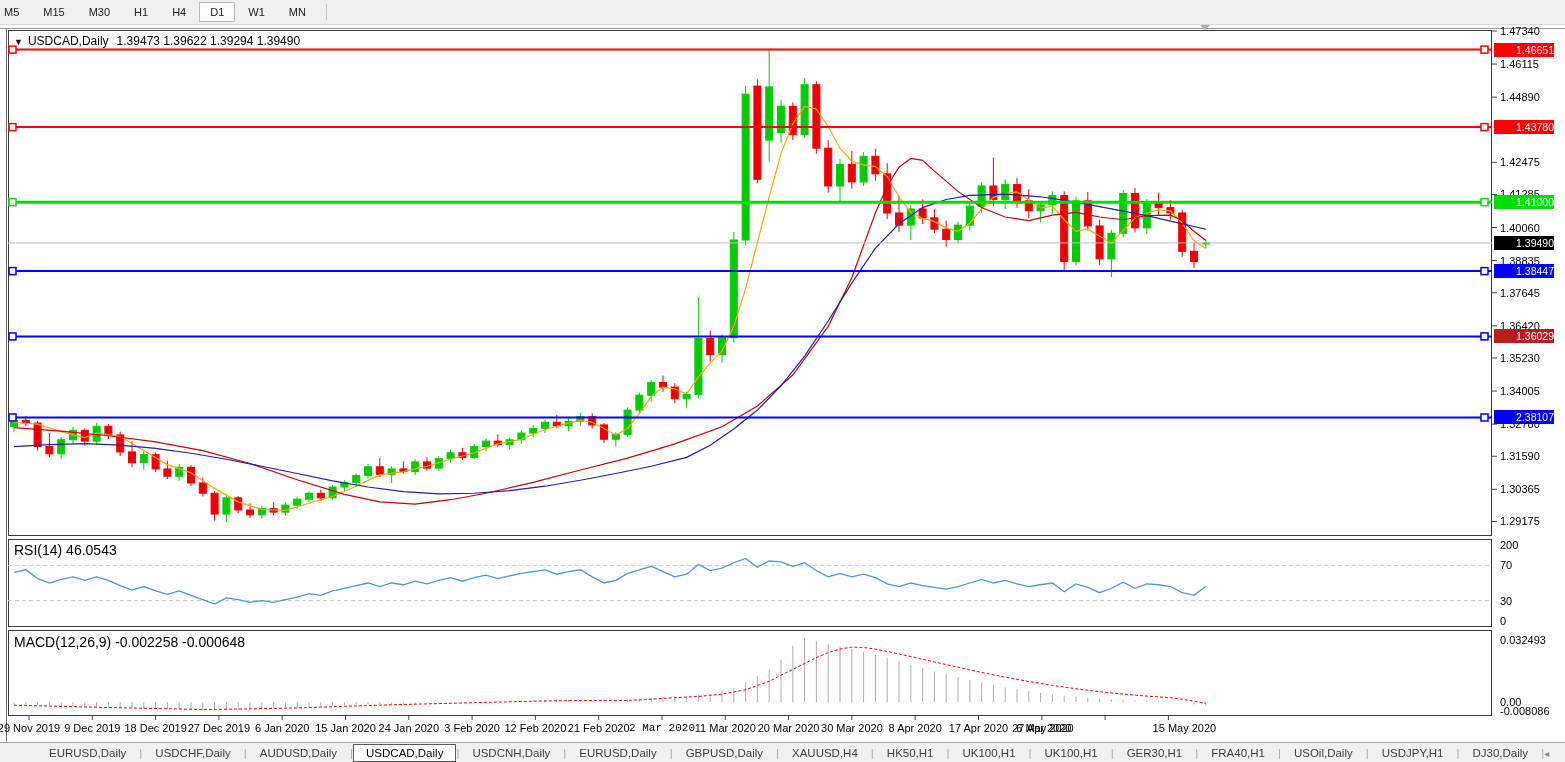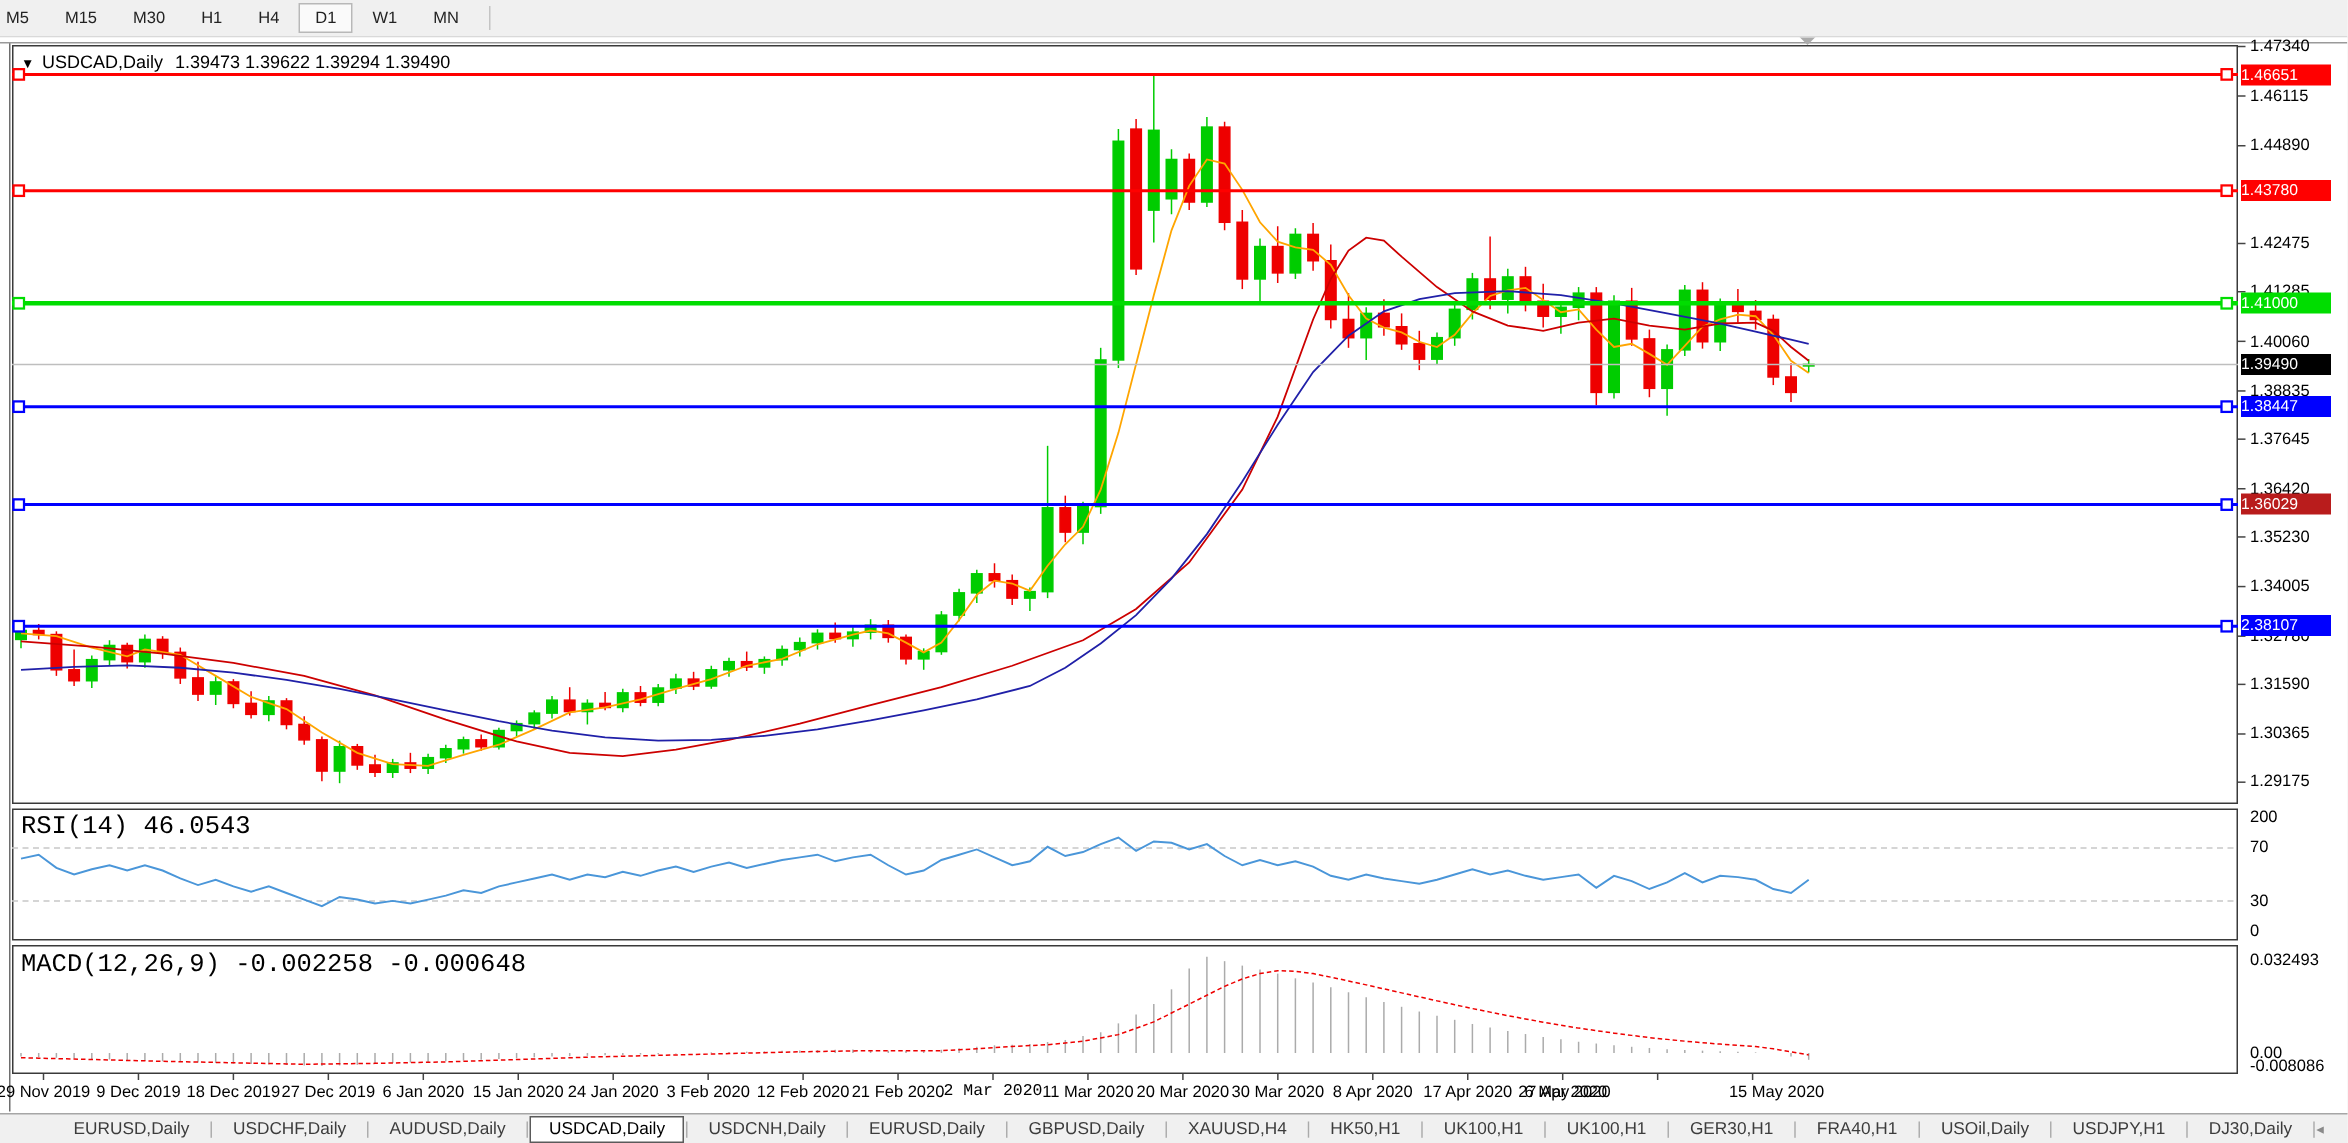--- a/index.html
+++ b/index.html
@@ -13,22 +13,22 @@
   .tb-sep{width:1px;height:16px;background:#c4c4c4;margin:0 8px;}
   
   #chart-area{position:absolute;left:0;top:25px;width:1565px;height:717px;background:#fff;}
   #chart-svg{position:absolute;left:0;top:0;}
   .ovl{position:absolute;white-space:nowrap;}
   #chart-title{position:absolute;left:14px;top:9px;font-size:12px;color:#000;}
   #chart-title .dd{font-size:9px;margin-right:5px;color:#000;}
   #chart-title .ohlc{margin-left:8px;}
   .axis-lbl{position:absolute;left:1500px;font-size:11px;color:#000;transform:translateY(-50%);}
   .badge{position:absolute;left:1494px;width:60px;height:14px;font-size:10.5px;line-height:14px;
-    color:#fff;text-align:left;transform:translateY(-50%);}
-  .pane-lbl{position:absolute;left:14px;font-size:17px;color:#000;font-family:Liberation Mono, monospace;}
+    color:#fff;text-align:right;transform:translateY(-50%);}
+  .pane-lbl{position:absolute;left:14px;font-size:14px;color:#000;}
   .date-lbl{position:absolute;top:697px;font-size:11px;color:#000;transform:translateX(-50%);}
   
   #tabbar{position:absolute;left:0;top:742px;width:1565px;height:20px;background:#f0f0f0;
     border-top:1px solid #a6a6a6;display:flex;align-items:center;font-size:11.5px;color:#3c3c3c;padding-left:36px;}
   .tab{padding:2px 13px;cursor:default;white-space:nowrap;}
   .tab.active{background:#fff;border:1px solid #5a5a5a;color:#000;padding:2px 12px;}
   .tab-div{color:#aaa;}
   #tab-scroll{margin-left:auto;margin-right:14px;color:#8a8a8a;font-size:10px;letter-spacing:18px;}
 </style>
 </head>

